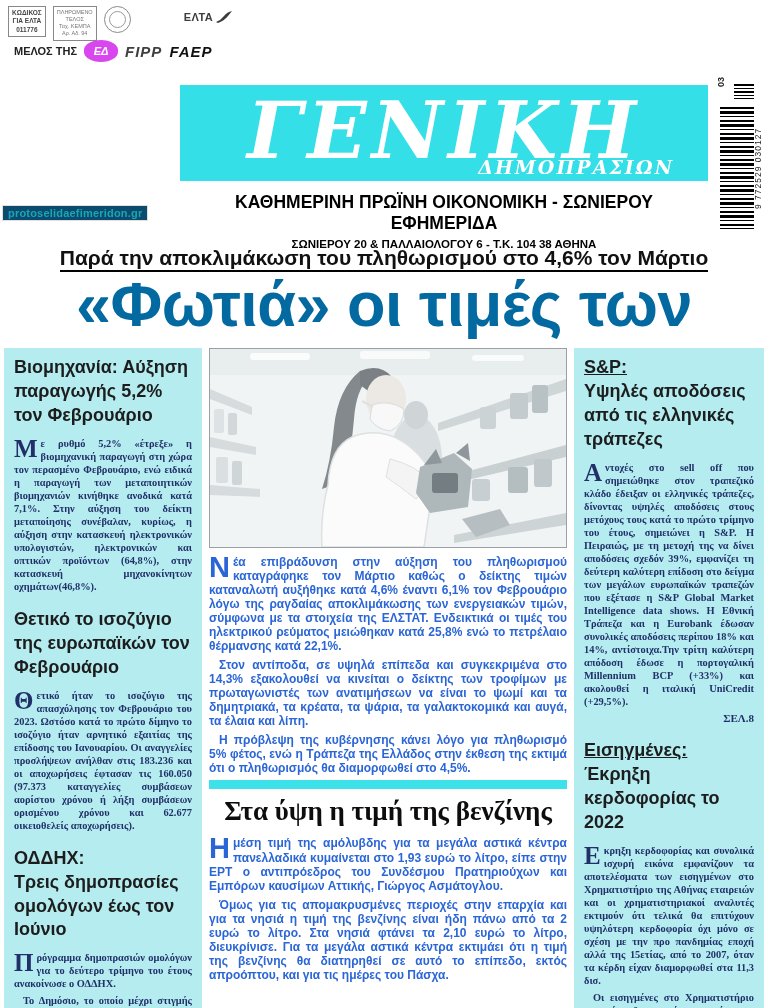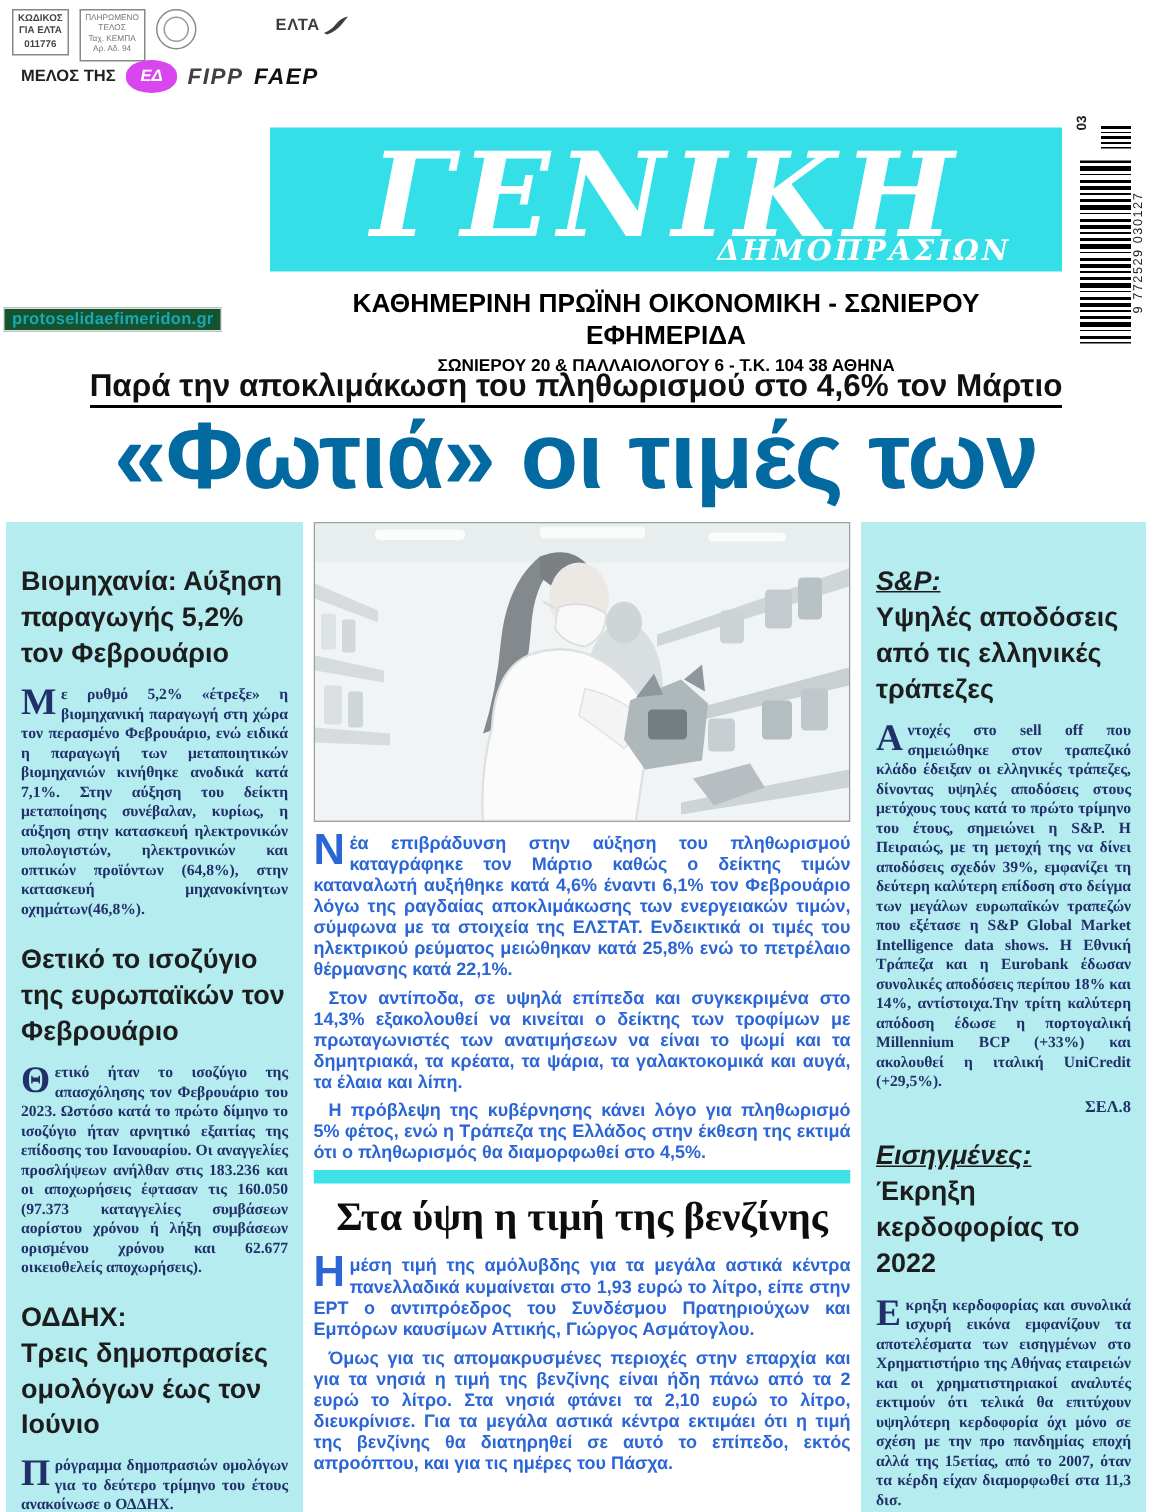--- a/index.html
+++ b/index.html
@@ -21,21 +21,21 @@
   .fipp{color:#404040;font-weight:bold;font-style:italic;font-size:15px;letter-spacing:1px;}
   .faep{color:#111;font-weight:bold;font-style:italic;font-size:15px;letter-spacing:1px;}
 
   
   .datebox{position:absolute;top:90px;left:5px;width:162px;height:145px;background:#a9ecf1;border:1px solid #4a6d73;box-sizing:border-box;padding:9px 10px;font-weight:bold;color:#15262e;}
   .db-day{font-size:16px;margin-bottom:10px;}
   .db-date{font-size:13px;margin-bottom:18px;}
   .db-year{font-size:12.5px;margin-bottom:5px;}
   .db-issue{font-size:12.5px;margin-bottom:4px;}
   .db-price{font-size:12px;height:7px;overflow:hidden;}
-  .watermark{position:absolute;top:205px;left:2px;background:#14532d;border:1px solid #e0e0e0;padding:1px 5px;color:#18a7b5;font-weight:bold;font-size:11px;letter-spacing:0.2px;}
+  .watermark{position:absolute;top:205px;left:2px;background:#0c4a6e;border:1px solid #e0e0e0;padding:1px 5px;color:#18a7b5;font-weight:bold;font-size:11px;letter-spacing:0.2px;}
 
   
   .masthead{position:absolute;top:85px;left:180px;width:528px;}
   .mh-band{background:#35dfe8;height:96px;position:relative;overflow:hidden;}
   .mh-title{font-family:"DejaVu Serif",serif;font-style:italic;font-weight:bold;color:#fff;font-size:78px;line-height:92px;text-align:center;letter-spacing:5px;margin:0;}
   .mh-sub{position:absolute;bottom:3px;right:34px;color:#fff;font-family:"DejaVu Serif",serif;font-style:italic;font-weight:bold;font-size:19px;letter-spacing:2px;}
   .mh-tagline{text-align:center;font-weight:bold;font-size:17.5px;margin-top:11px;color:#000;}
   .mh-address{text-align:center;font-weight:bold;font-size:11.5px;margin-top:4px;color:#000;}
 
   
@@ -45,26 +45,26 @@
   .bc-main{position:absolute;top:23px;left:12px;width:34px;height:122px;background:repeating-linear-gradient(180deg,#000 0 2px,#fff 2px 4px,#000 4px 7px,#fff 7px 9px,#000 9px 10px,#fff 10px 13px);}
   .bc-num{position:absolute;top:23px;left:45px;height:122px;writing-mode:vertical-rl;transform:rotate(180deg);font-size:8.5px;color:#222;letter-spacing:1px;text-align:center;}
 
   
   .kicker{position:absolute;top:246px;left:0;width:100%;text-align:center;font-size:21px;font-weight:bold;}
   .kicker span{border-bottom:2.5px solid #000;padding-bottom:1px;}
   .headline{position:absolute;top:268px;left:0;width:100%;text-align:center;font-weight:bold;font-size:63px;letter-spacing:-0.5px;color:#0369a1;}
 
   
   .columns{position:absolute;top:348px;left:4px;width:760px;height:660px;display:grid;grid-template-columns:198px 1fr 190px;gap:7px;}
-  .col-side{background:#b4ecf0;padding:28px 10px;box-sizing:border-box;overflow:hidden;}
+  .col-side{background:#b4ecf0;padding:8px 10px;box-sizing:border-box;overflow:hidden;}
   .col-mid{background:#fff;overflow:hidden;}
 
   .side-article{margin-bottom:15px;}
   .side-title{font-size:18px;line-height:1.33;font-weight:bold;color:#1d1d1d;margin:0 0 9px;}
-  .title-underline{text-decoration:underline;font-style:italic;}
+  .title-underline{text-decoration:underline;}
   .serif-body{font-family:"Liberation Serif",serif;font-weight:bold;color:#223069;font-size:10.4px;line-height:1.25;text-align:justify;margin:0 0 4px;}
   .serif-body.indent{text-indent:9px;}
   .dc-serif{float:left;font-family:"Liberation Serif",serif;font-weight:bold;color:#223069;font-size:25px;line-height:21px;padding:1px 3px 0 0;}
   .pageref{font-family:"Liberation Serif",serif;font-weight:bold;color:#223069;font-size:11px;text-align:right;margin-top:3px;}
 
   .photo{height:198px;border:1px solid #9aa0a3;margin:0 0 7px;background:#f2f4f5;}
   .photo svg{display:block;width:100%;height:100%;}
   .mid-body p{font-size:12px;line-height:1.17;color:#2b66d6;font-weight:bold;text-align:justify;margin:0 0 5px;}
   .mid-body p.indent{text-indent:10px;}
   .dc-mid{float:left;font-size:29px;line-height:24px;font-weight:bold;color:#2b66d6;padding:0 3px 0 0;}

